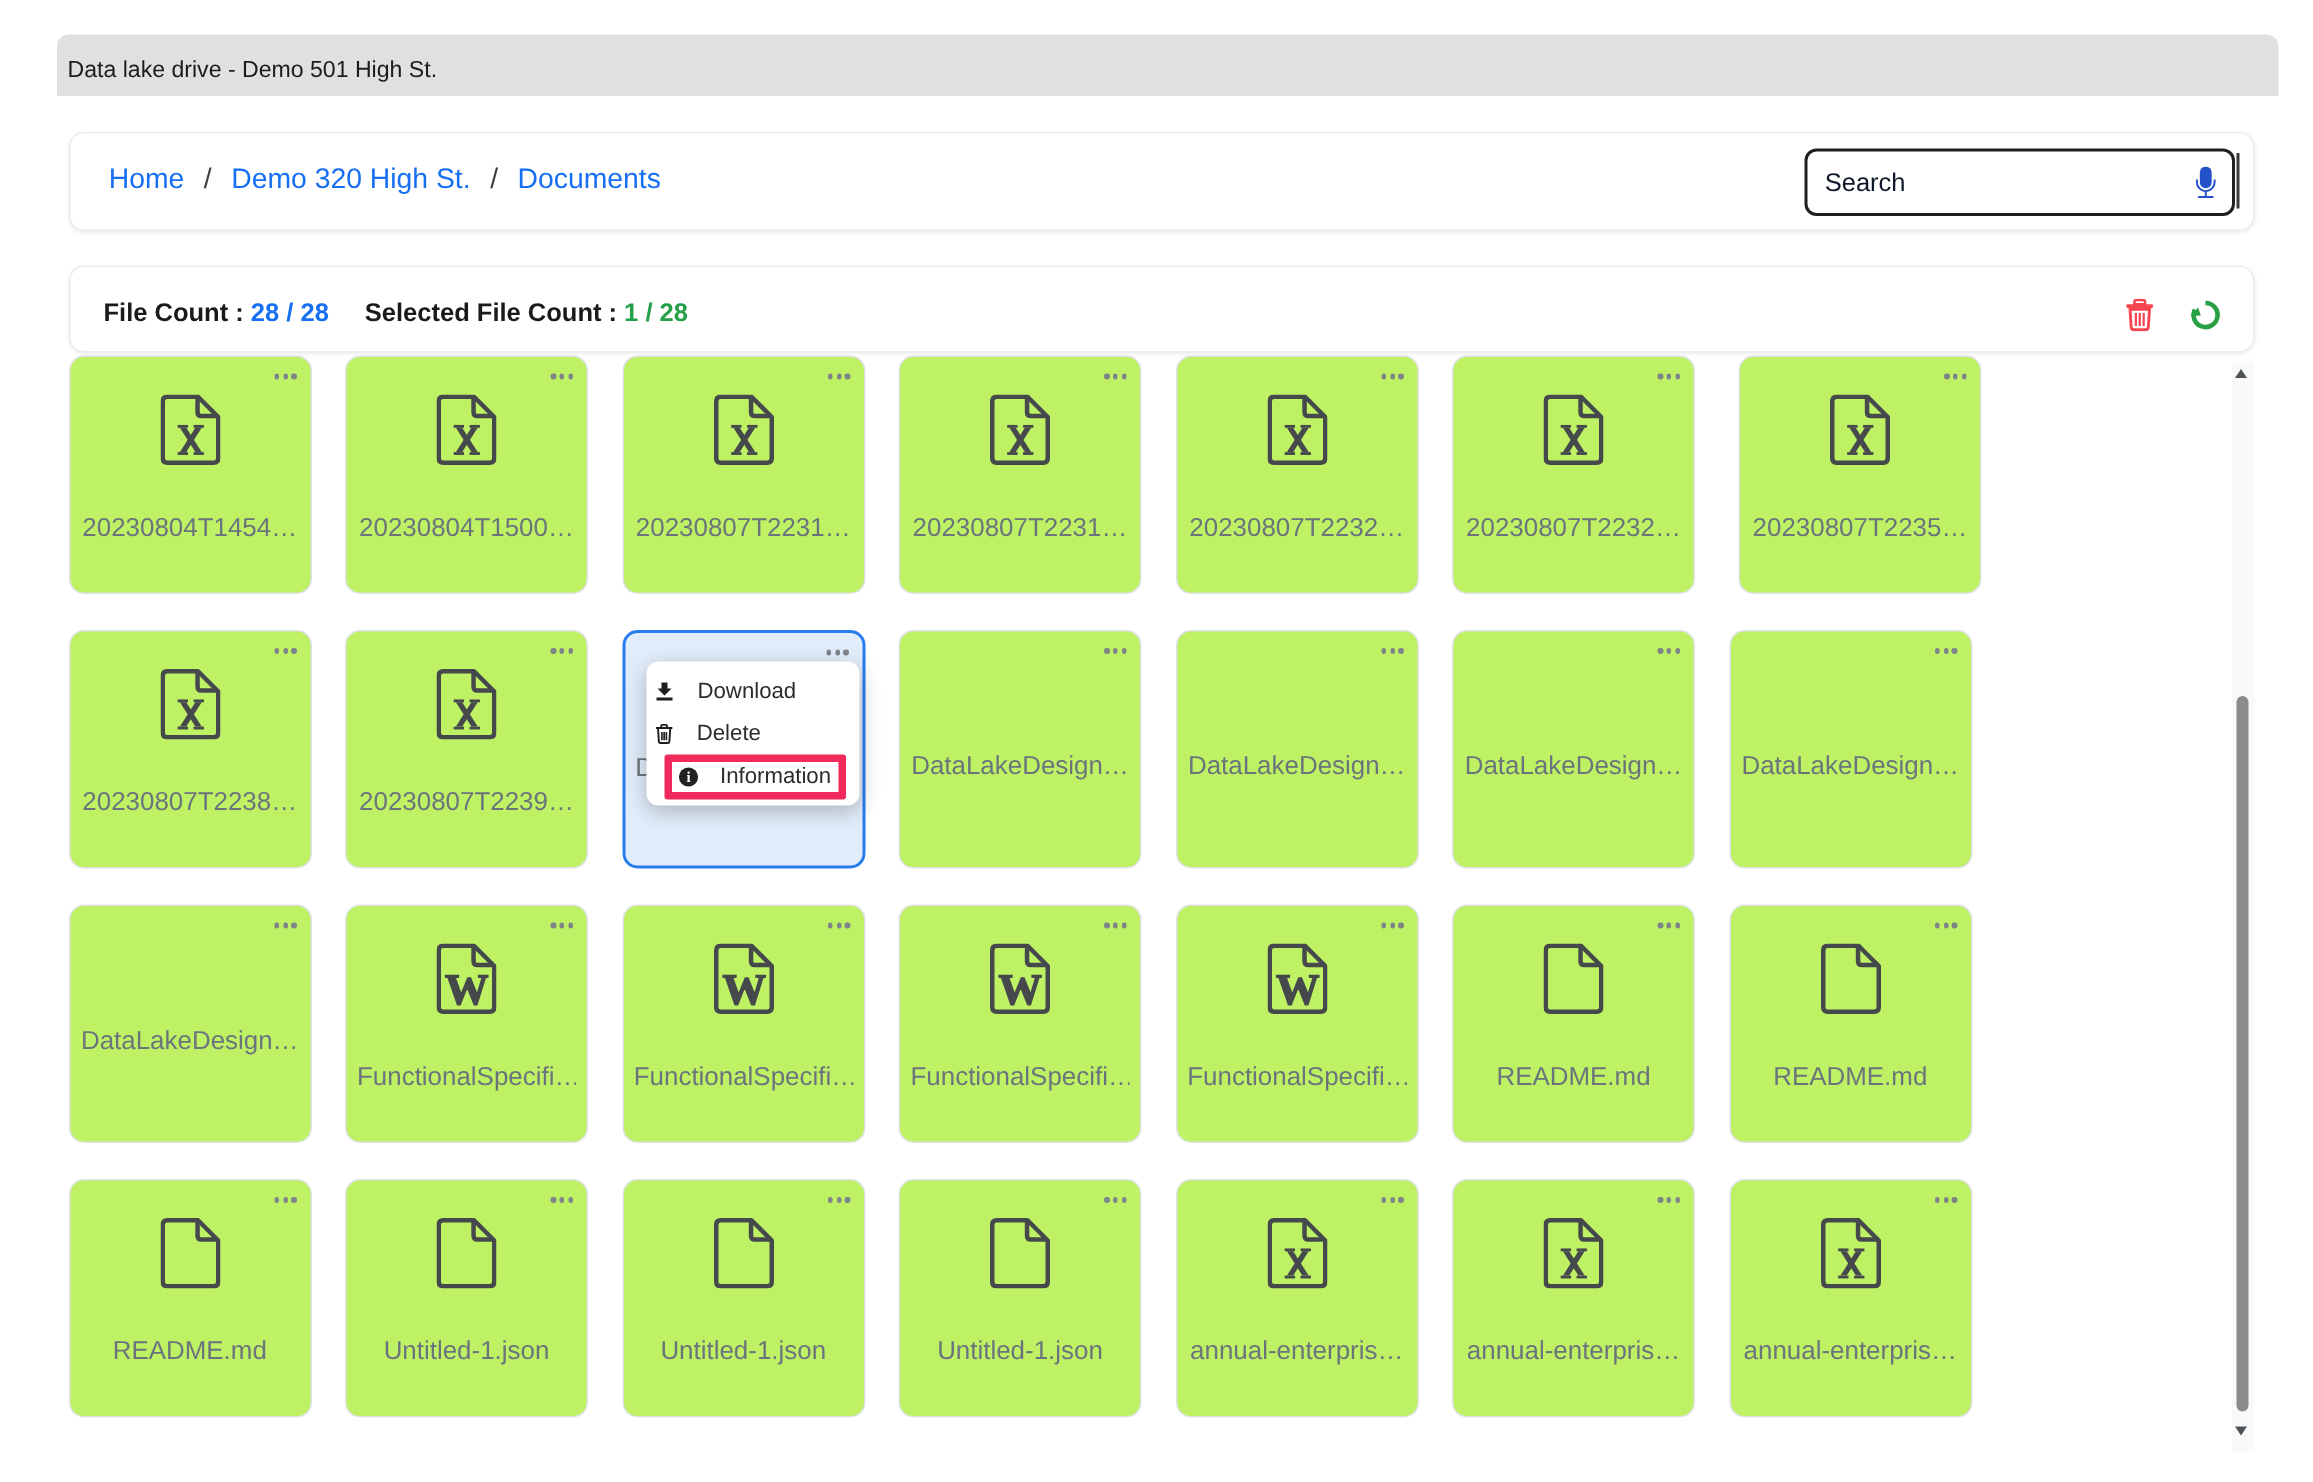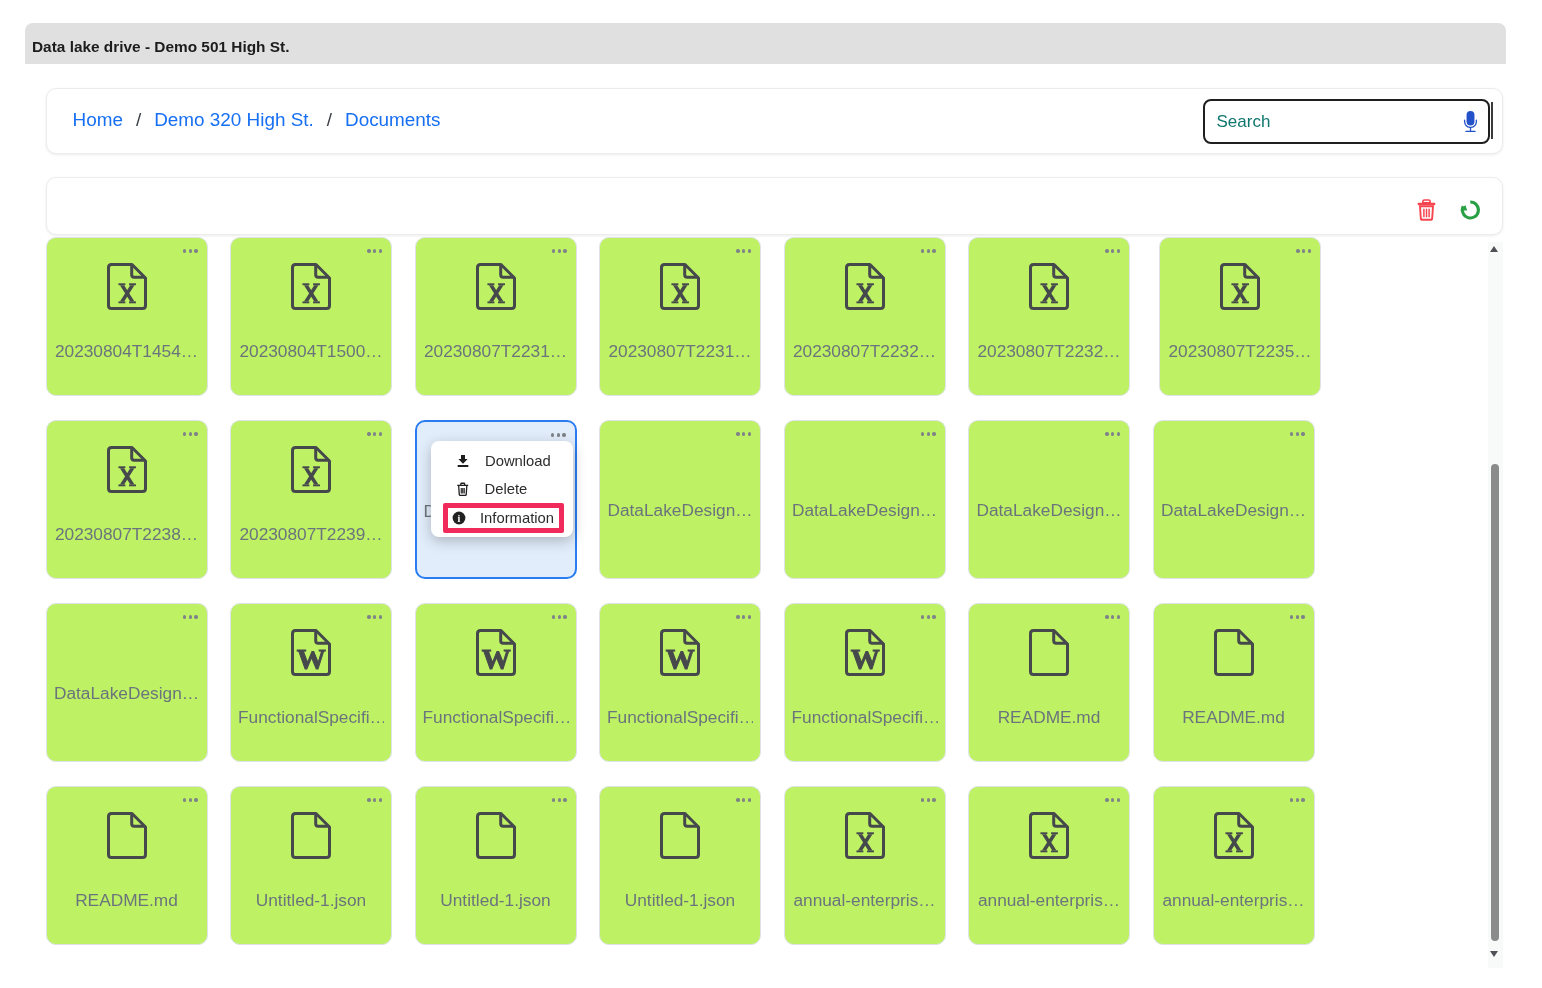--- a/index.html
+++ b/index.html
@@ -1,41 +1,41 @@
 <!DOCTYPE html>
 <html><head><meta charset="utf-8">
 <style>
 html,body{margin:0;padding:0;background:#fff;}
 body{width:1542px;height:988px;position:relative;font-family:"Liberation Sans",sans-serif;overflow:hidden;}
-.topbar{position:absolute;left:25px;top:23px;width:1481px;height:41px;background:#e0e0e0;border-radius:8px 8px 0 0;font-weight:bold;}
+.topbar{position:absolute;left:38px;top:23px;width:1481px;height:41px;background:#e0e0e0;border-radius:8px 8px 0 0;}
 .topbar span{position:absolute;left:7px;top:0;line-height:47px;font-size:15.4px;color:#1c1c1c;}
 .panel{position:absolute;left:46px;background:#fff;border:1px solid #ececec;border-radius:10px;box-shadow:0 1px 3px rgba(0,0,0,0.08);box-sizing:border-box;}
 .bc{top:88px;width:1457px;height:66px;}
 .tb{top:177px;width:1457px;height:58px;}
 .crumbs{position:absolute;left:72.5px;top:109px;font-size:18.9px;white-space:nowrap;}
 .crumbs a{color:#176ff2;text-decoration:none;text-align:center;}
 .crumbs .sep{color:#3b3f44;margin:0 13px;}
 .search{position:absolute;left:1202.5px;top:99px;width:287px;height:45px;border:2px solid #1f1f1f;border-radius:8px;box-sizing:border-box;}
-.search .ph{position:absolute;left:12px;top:0;line-height:41px;font-size:17px;color:#0f766e;}
+.search .ph{position:absolute;left:12px;top:0;line-height:41px;font-size:17px;color:#0f172a;}
 .search svg{position:absolute;right:7px;top:9.5px;}
 .vline{position:absolute;left:1490.5px;top:102px;width:2.5px;height:37px;background:#3a3a3a;}
 .counts{position:absolute;left:22px;top:0;line-height:61px;font-size:17px;font-weight:bold;color:#1a1a1a;white-space:nowrap;}
 .counts .b{color:#176ff2;}
 .counts .g{color:#24a148;}
 .counts .gap{display:inline-block;width:24px;}
 .tbicons{position:absolute;right:21px;top:21px;display:flex;gap:23px;}
 .card{position:absolute;width:162px;height:159px;background:#bef264;border:1px solid #dee2e6;border-radius:10px;box-sizing:border-box;}
 .card.sel{border:2px solid #2a7df0;background:#e2edfb;}
 .dots{position:absolute;top:11.3px;right:9px;display:flex;gap:2.4px;}
 .dots i{width:3.3px;height:3.3px;border-radius:50%;background:#7f8488;}
 .ficon{position:absolute;left:60px;top:25px;}
 .fname{position:absolute;left:7px;right:7px;top:103px;height:21px;line-height:21px;text-align:center;font-size:17.3px;color:#6b747c;white-space:nowrap;overflow:hidden;}
 .fname.noicon{top:79px;}
 .menu{position:absolute;left:431px;top:441px;width:142px;height:96px;background:#fff;border-radius:8px;box-shadow:0 4px 14px rgba(0,0,0,0.24);padding-top:6px;box-sizing:border-box;z-index:10;}
-.mi{height:28px;display:flex;align-items:center;padding-left:24px;font-size:14.8px;color:#2c2c2c;}
+.mi{height:28px;display:flex;align-items:center;padding-left:4px;font-size:14.8px;color:#2c2c2c;}
 .mi svg{margin-right:14px;flex:none;}
 .mi.info{height:30px;margin:0 9px 0 11.5px;border:5px solid #f02a5a;border-radius:2px;padding-left:4.5px;box-sizing:border-box;}
 .strack{position:absolute;left:1487.5px;top:241.5px;width:15px;height:726px;background:#f8f9f9;}
 .sthumb{position:absolute;left:1490.7px;top:464px;width:8.6px;height:477px;background:#8b8b8b;border-radius:4.3px;}
 .sarrow{position:absolute;left:1490.3px;width:0;height:0;border-left:4.7px solid transparent;border-right:4.7px solid transparent;}
 .sarrow.up{top:246.4px;border-bottom:6.8px solid #4e5256;}
 .sarrow.down{top:950.5px;border-top:6.8px solid #4e5256;}
 </style></head><body>
 <div class="topbar">
     <span>Data lake drive - Demo 501 High St.</span>
@@ -44,20 +44,21 @@
 <div class="crumbs"><a>Home</a><span class="sep">/</span><a>Demo 320 High St.</a><span class="sep">/</span><a>Documents</a></div>
 <div class="search">
   <span class="ph">Search</span>
   <svg width="21" height="21" viewBox="0 0 16 16" fill="#2251c9">
       <path d="M5 3a3 3 0 0 1 6 0v5a3 3 0 0 1-6 0V3z"></path>
       <path d="M3.5 6.5A.5.5 0 0 1 4 7v1a4 4 0 0 0 8 0V7a.5.5 0 0 1 1 0v1a5 5 0 0 1-4.5 4.975V15h3a.5.5 0 0 1 0 1h-7a.5.5 0 0 1 0-1h3v-2.025A5 5 0 0 1 3 8V7a.5.5 0 0 1 .5-.5z"></path>
     </svg>
 </div>
 <div class="vline"></div>
 <div class="panel tb">
+<div class="counts">File Count :&nbsp;<span class="b">28 / 28</span><span class="gap"></span>Selected File Count :&nbsp;<span class="g">1 / 28</span></div>
 <div class="tbicons">
 <svg width="19" height="22" viewBox="0 0 19 22">
         <path d="M5.9 2.5 Q5.9 1 7.4 1 H11.6 Q13.1 1 13.1 2.5 V3.8 H5.9 Z" fill="none" stroke="#f6454f" stroke-width="1.7"></path>
         <rect x="0.7" y="3.8" width="17.6" height="2.5" rx="0.7" fill="#f6454f"></rect>
         <path d="M3 7.2 L3.8 19.1 Q3.9 20.8 5.6 20.8 H13.4 Q15.1 20.8 15.2 19.1 L16 7.2 Z" fill="none" stroke="#f6454f" stroke-width="1.9"></path>
         <line x1="6.9" y1="9.7" x2="6.9" y2="18.3" stroke="#f6454f" stroke-width="1.5"></line>
         <line x1="9.5" y1="9.7" x2="9.5" y2="18.3" stroke="#f6454f" stroke-width="1.5"></line>
         <line x1="12.1" y1="9.7" x2="12.1" y2="18.3" stroke="#f6454f" stroke-width="1.5"></line>
       </svg>
 <svg width="22.5" height="22" viewBox="0 0 22.5 22">

